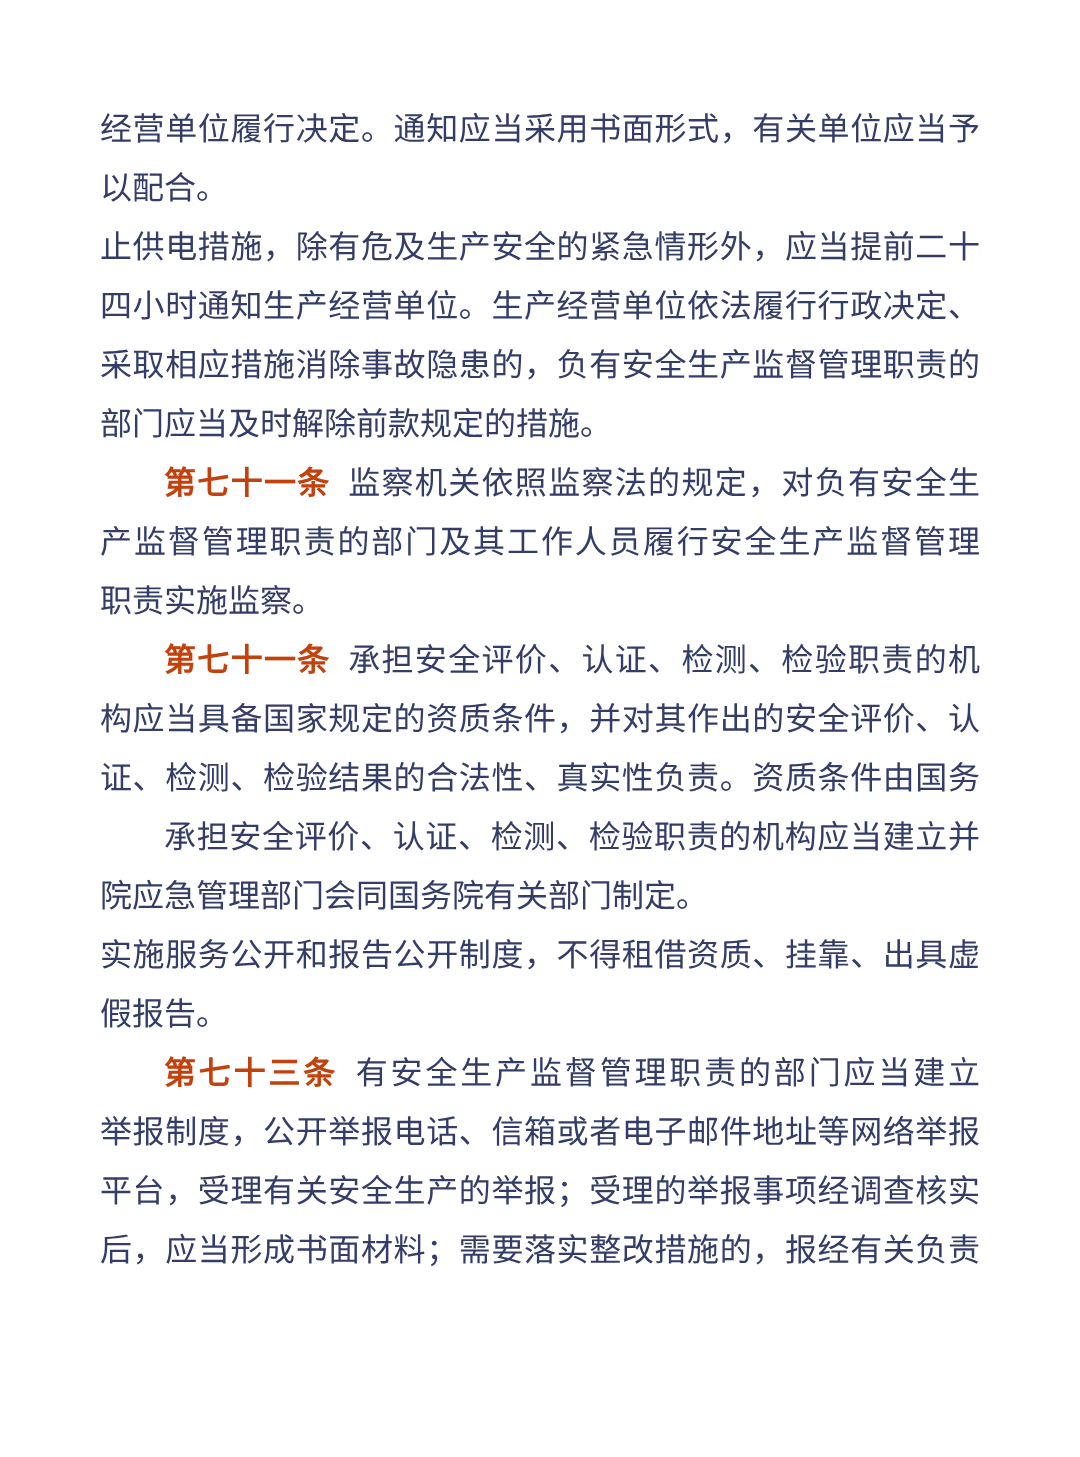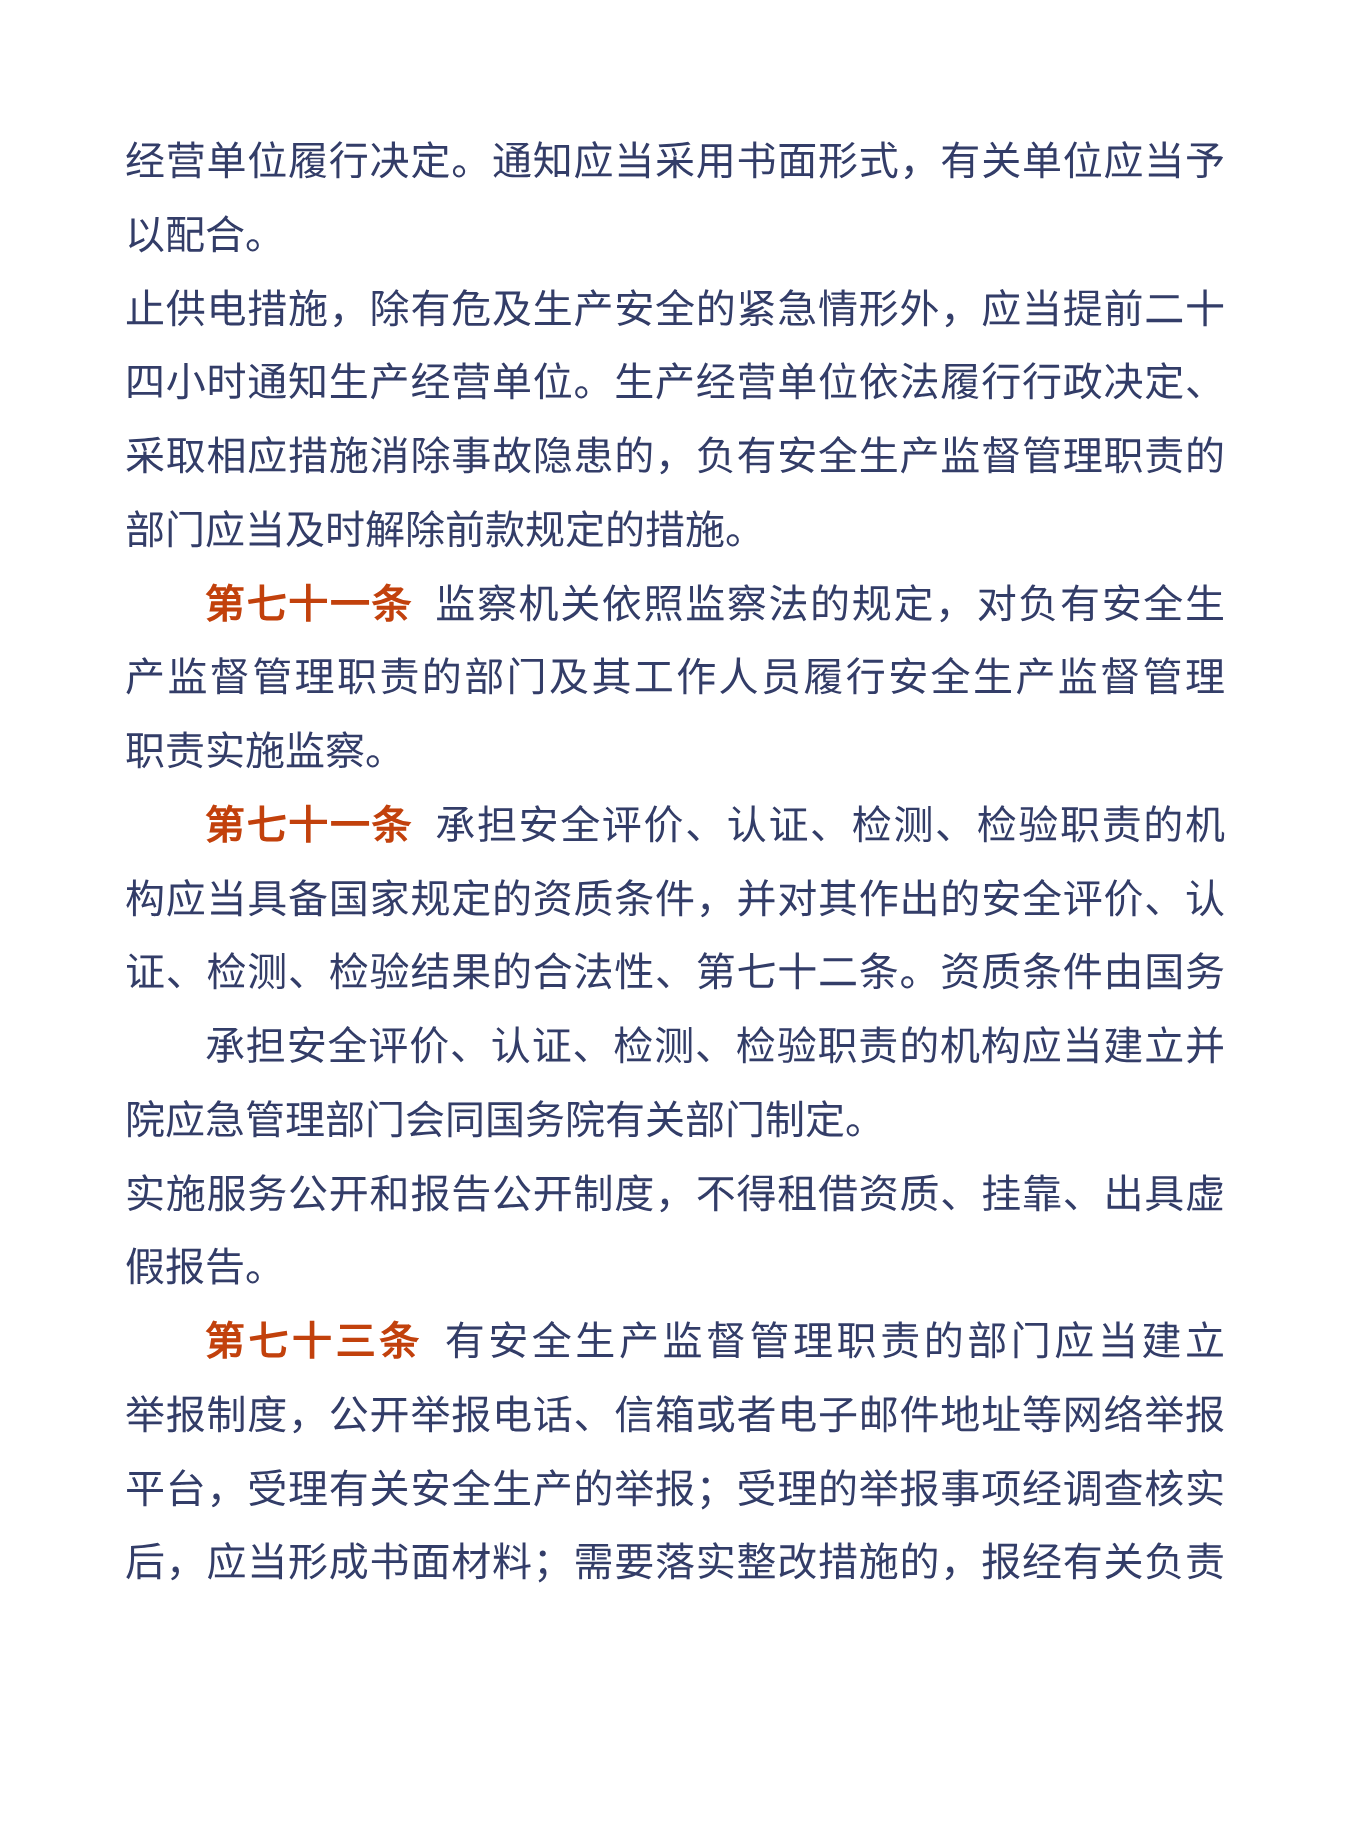--- a/index.html
+++ b/index.html
@@ -57,21 +57,21 @@
       <div class="line para-end"><span>以配合。</span></div>
       <div class="line"><span>止供电措施，除有危及生产安全的紧急情形外，应当提前二十</span></div>
       <div class="line"><span>四小时通知生产经营单位。生产经营单位依法履行行政决定、</span></div>
       <div class="line"><span>采取相应措施消除事故隐患的，负有安全生产监督管理职责的</span></div>
       <div class="line para-end"><span>部门应当及时解除前款规定的措施。</span></div>
       <div class="line indent"><span class="article-no">第七十一条</span><span>监察机关依照监察法的规定，对负有安全生</span></div>
       <div class="line"><span>产监督管理职责的部门及其工作人员履行安全生产监督管理</span></div>
       <div class="line para-end"><span>职责实施监察。</span></div>
       <div class="line indent"><span class="article-no">第七十一条</span><span>承担安全评价、认证、检测、检验职责的机</span></div>
       <div class="line"><span>构应当具备国家规定的资质条件，并对其作出的安全评价、认</span></div>
-      <div class="line"><span>证、检测、检验结果的合法性、第七十二条。资质条件由国务</span></div>
+      <div class="line"><span>证、检测、检验结果的合法性、真实性负责。资质条件由国务</span></div>
       <div class="line indent"><span>承担安全评价、认证、检测、检验职责的机构应当建立并</span></div>
       <div class="line para-end"><span>院应急管理部门会同国务院有关部门制定。</span></div>
       <div class="line"><span>实施服务公开和报告公开制度，不得租借资质、挂靠、出具虚</span></div>
       <div class="line para-end"><span>假报告。</span></div>
       <div class="line indent"><span class="article-no">第七十三条</span><span>有安全生产监督管理职责的部门应当建立</span></div>
       <div class="line"><span>举报制度，公开举报电话、信箱或者电子邮件地址等网络举报</span></div>
       <div class="line"><span>平台，受理有关安全生产的举报；受理的举报事项经调查核实</span></div>
       <div class="line"><span>后，应当形成书面材料；需要落实整改措施的，报经有关负责</span></div>
     </div>
 </div>

